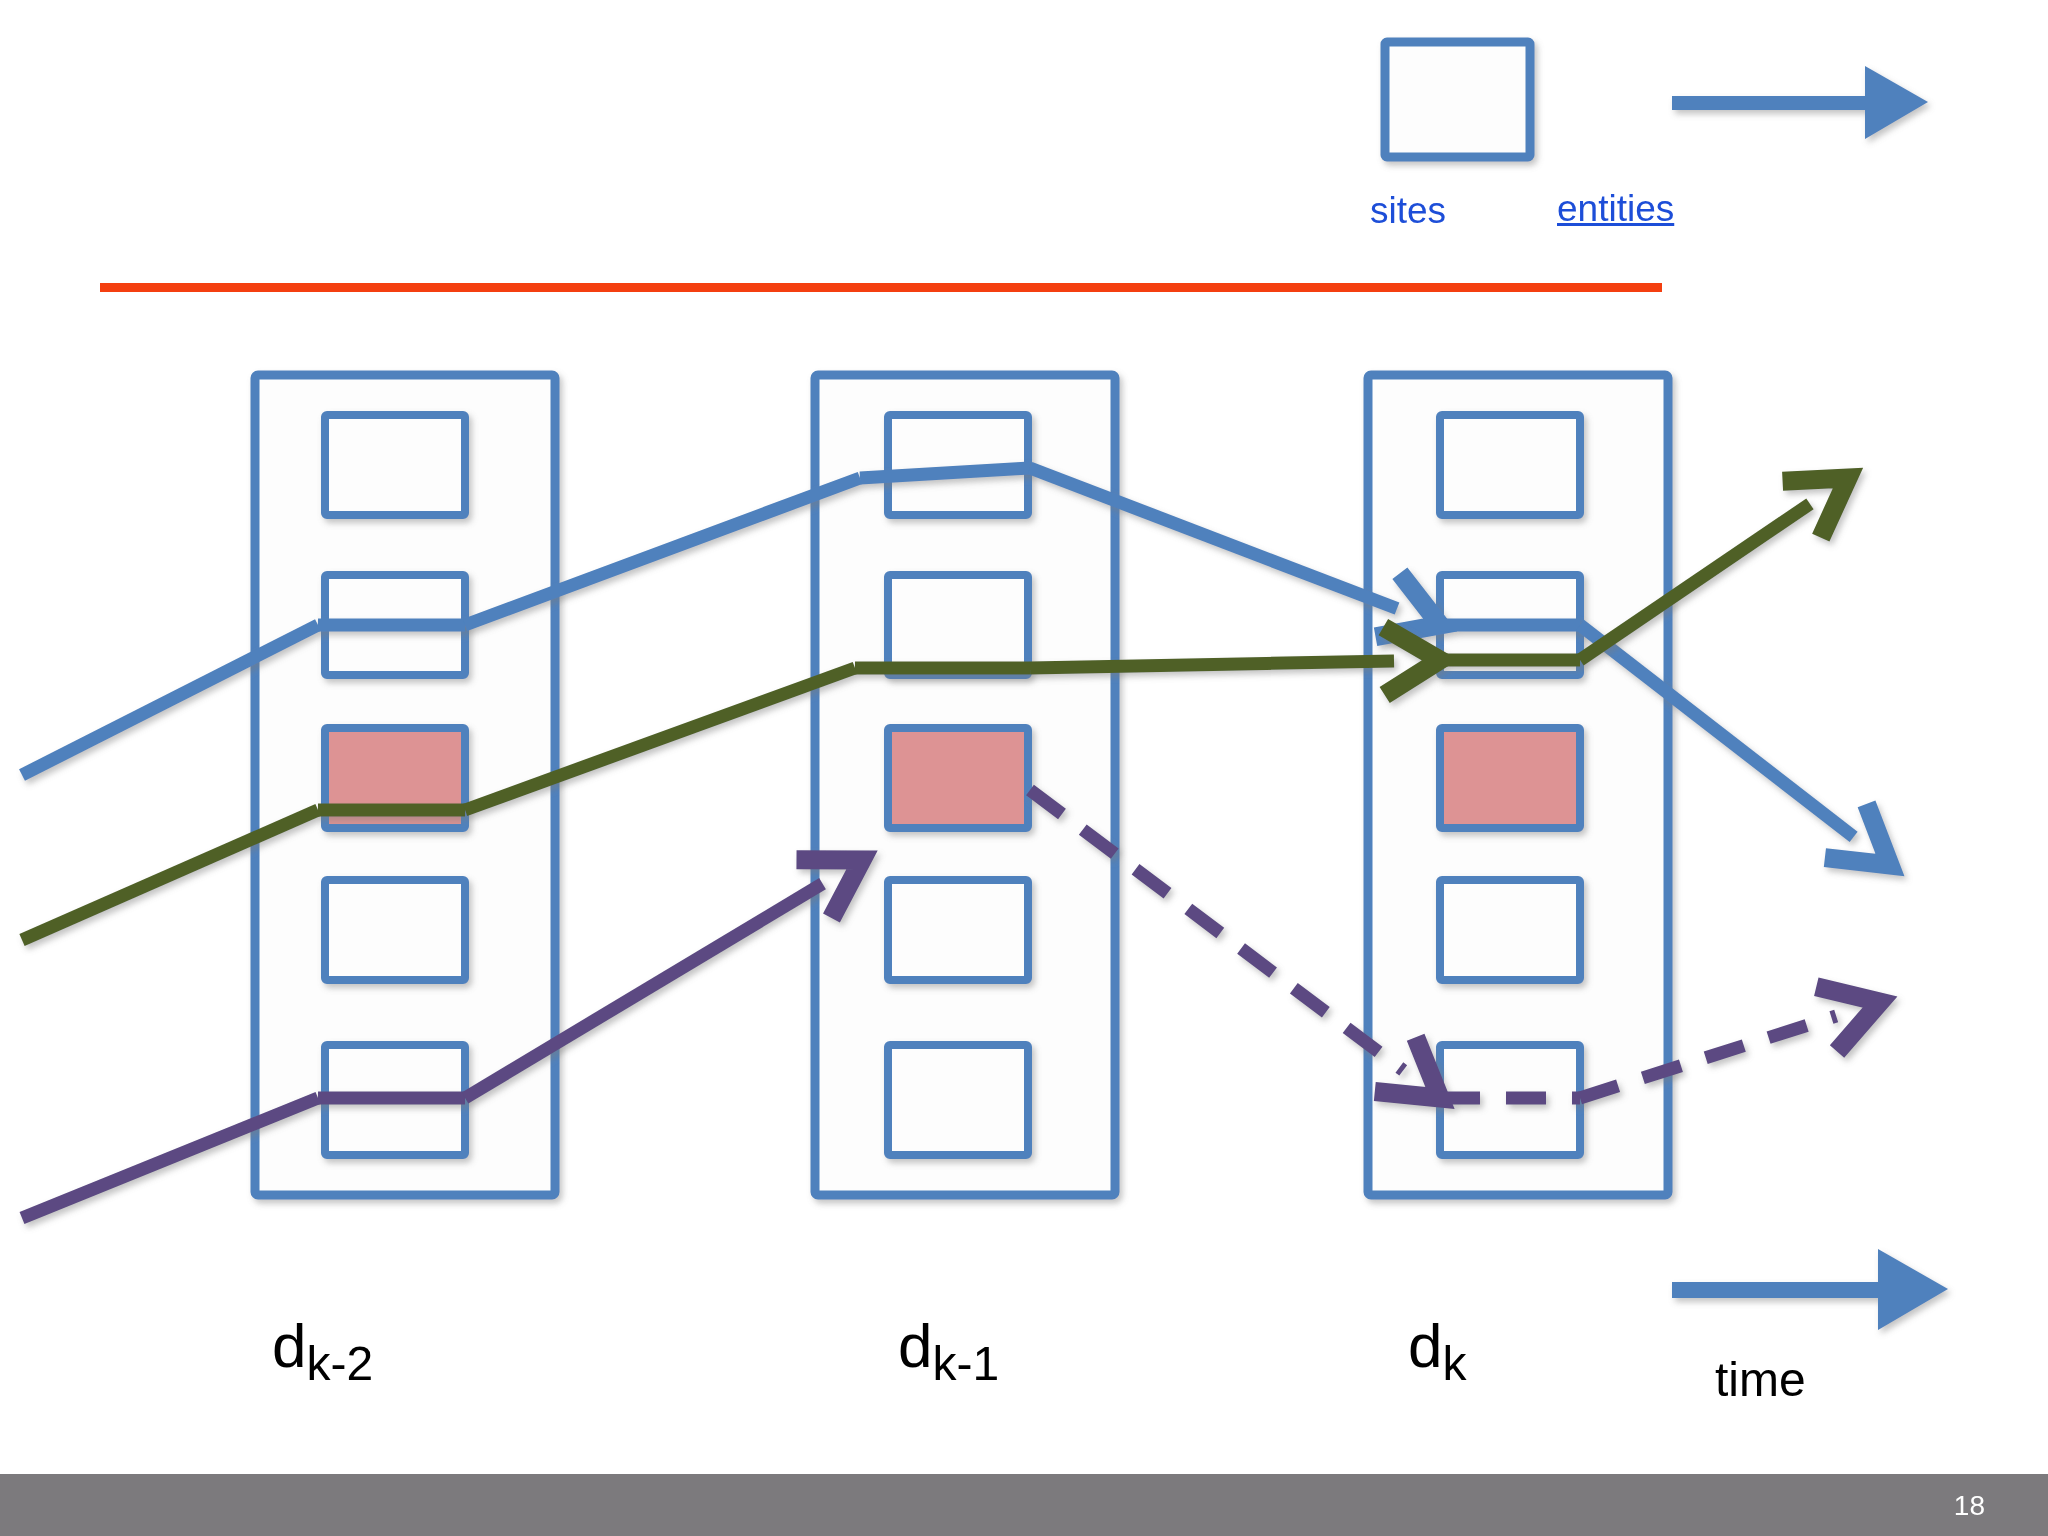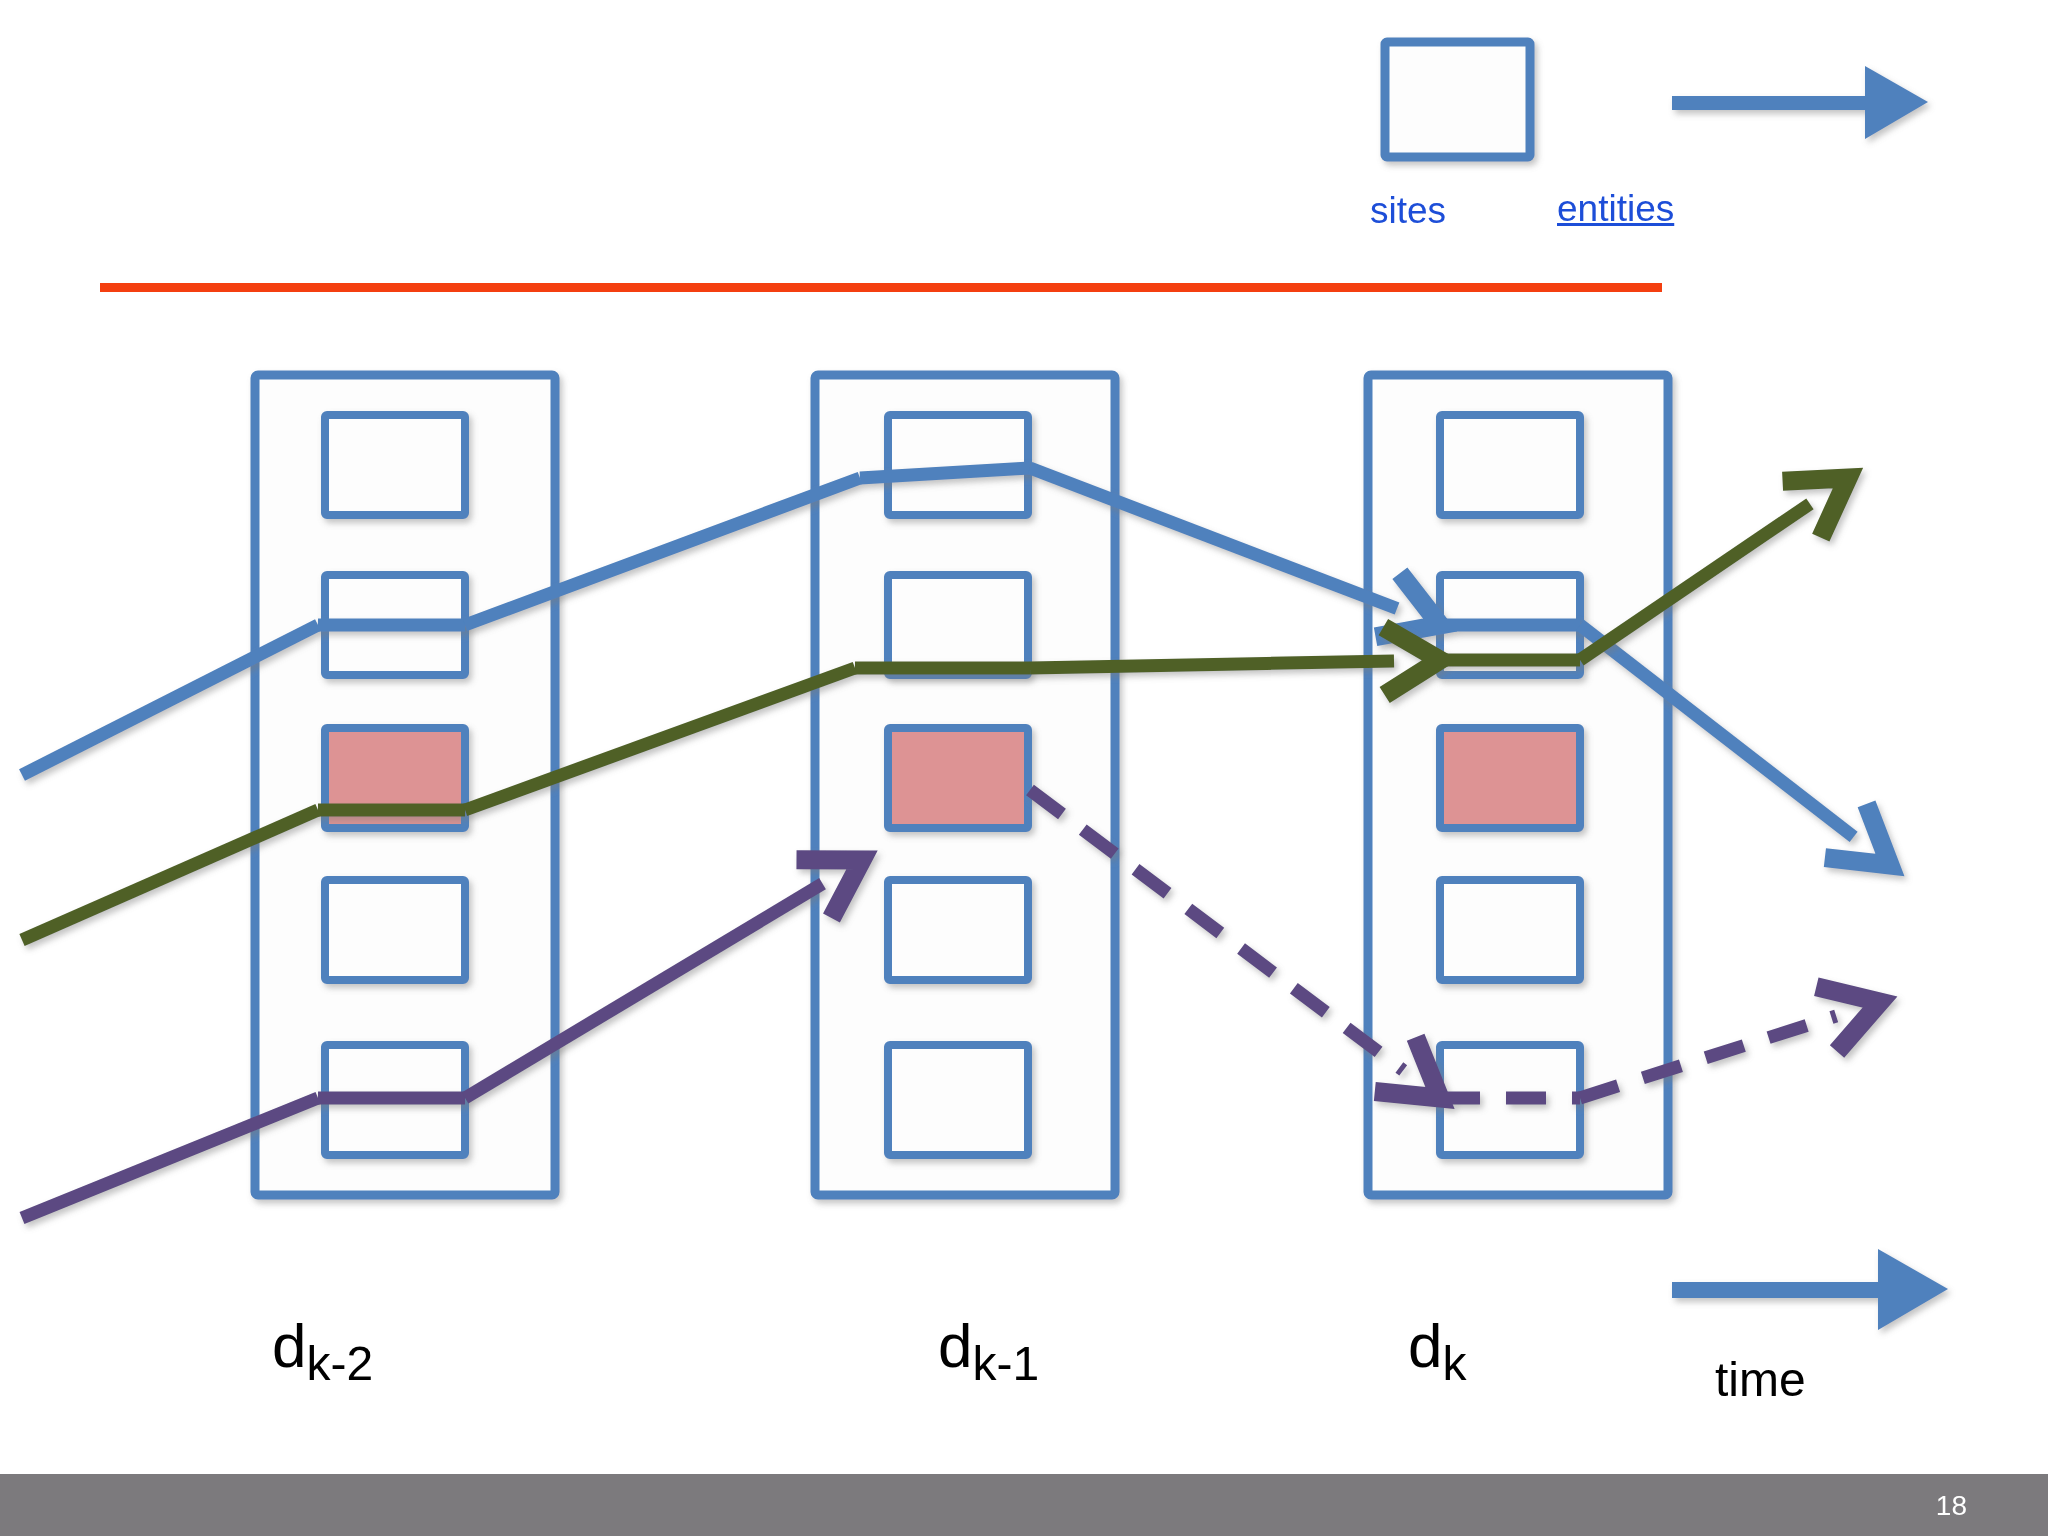--- a/index.html
+++ b/index.html
@@ -51,34 +51,34 @@
     font-size: 62px;
     color: #000000;
     white-space: nowrap;
   }
   .axis-label .sub {
     font-size: 48px;
     vertical-align: sub;
     line-height: 0;
   }
   #label-dk2 { left: 272px; top: 1310px; }
-  #label-dk1 { left: 898px; top: 1310px; margin-left: 40px; }
+  #label-dk1 { left: 898px; top: 1310px; }
   #label-dk  { left: 1408px; top: 1310px; }
   #label-time { left: 1715px; top: 1352px; font-size: 48px; }
   #footer-bar {
     position: absolute;
     left: 0;
     bottom: 0;
     width: 2048px;
     height: 62px;
     background: #7C7A7D;
   }
   #footer-page-number {
     position: absolute;
-    right: 81px;
+    right: 63px;
     bottom: 14px;
     color: #FFFFFF;
     font-size: 28px;
   }
   #diagram-svg {
     position: absolute;
     left: 0;
     top: 0;
   }
 </style>

